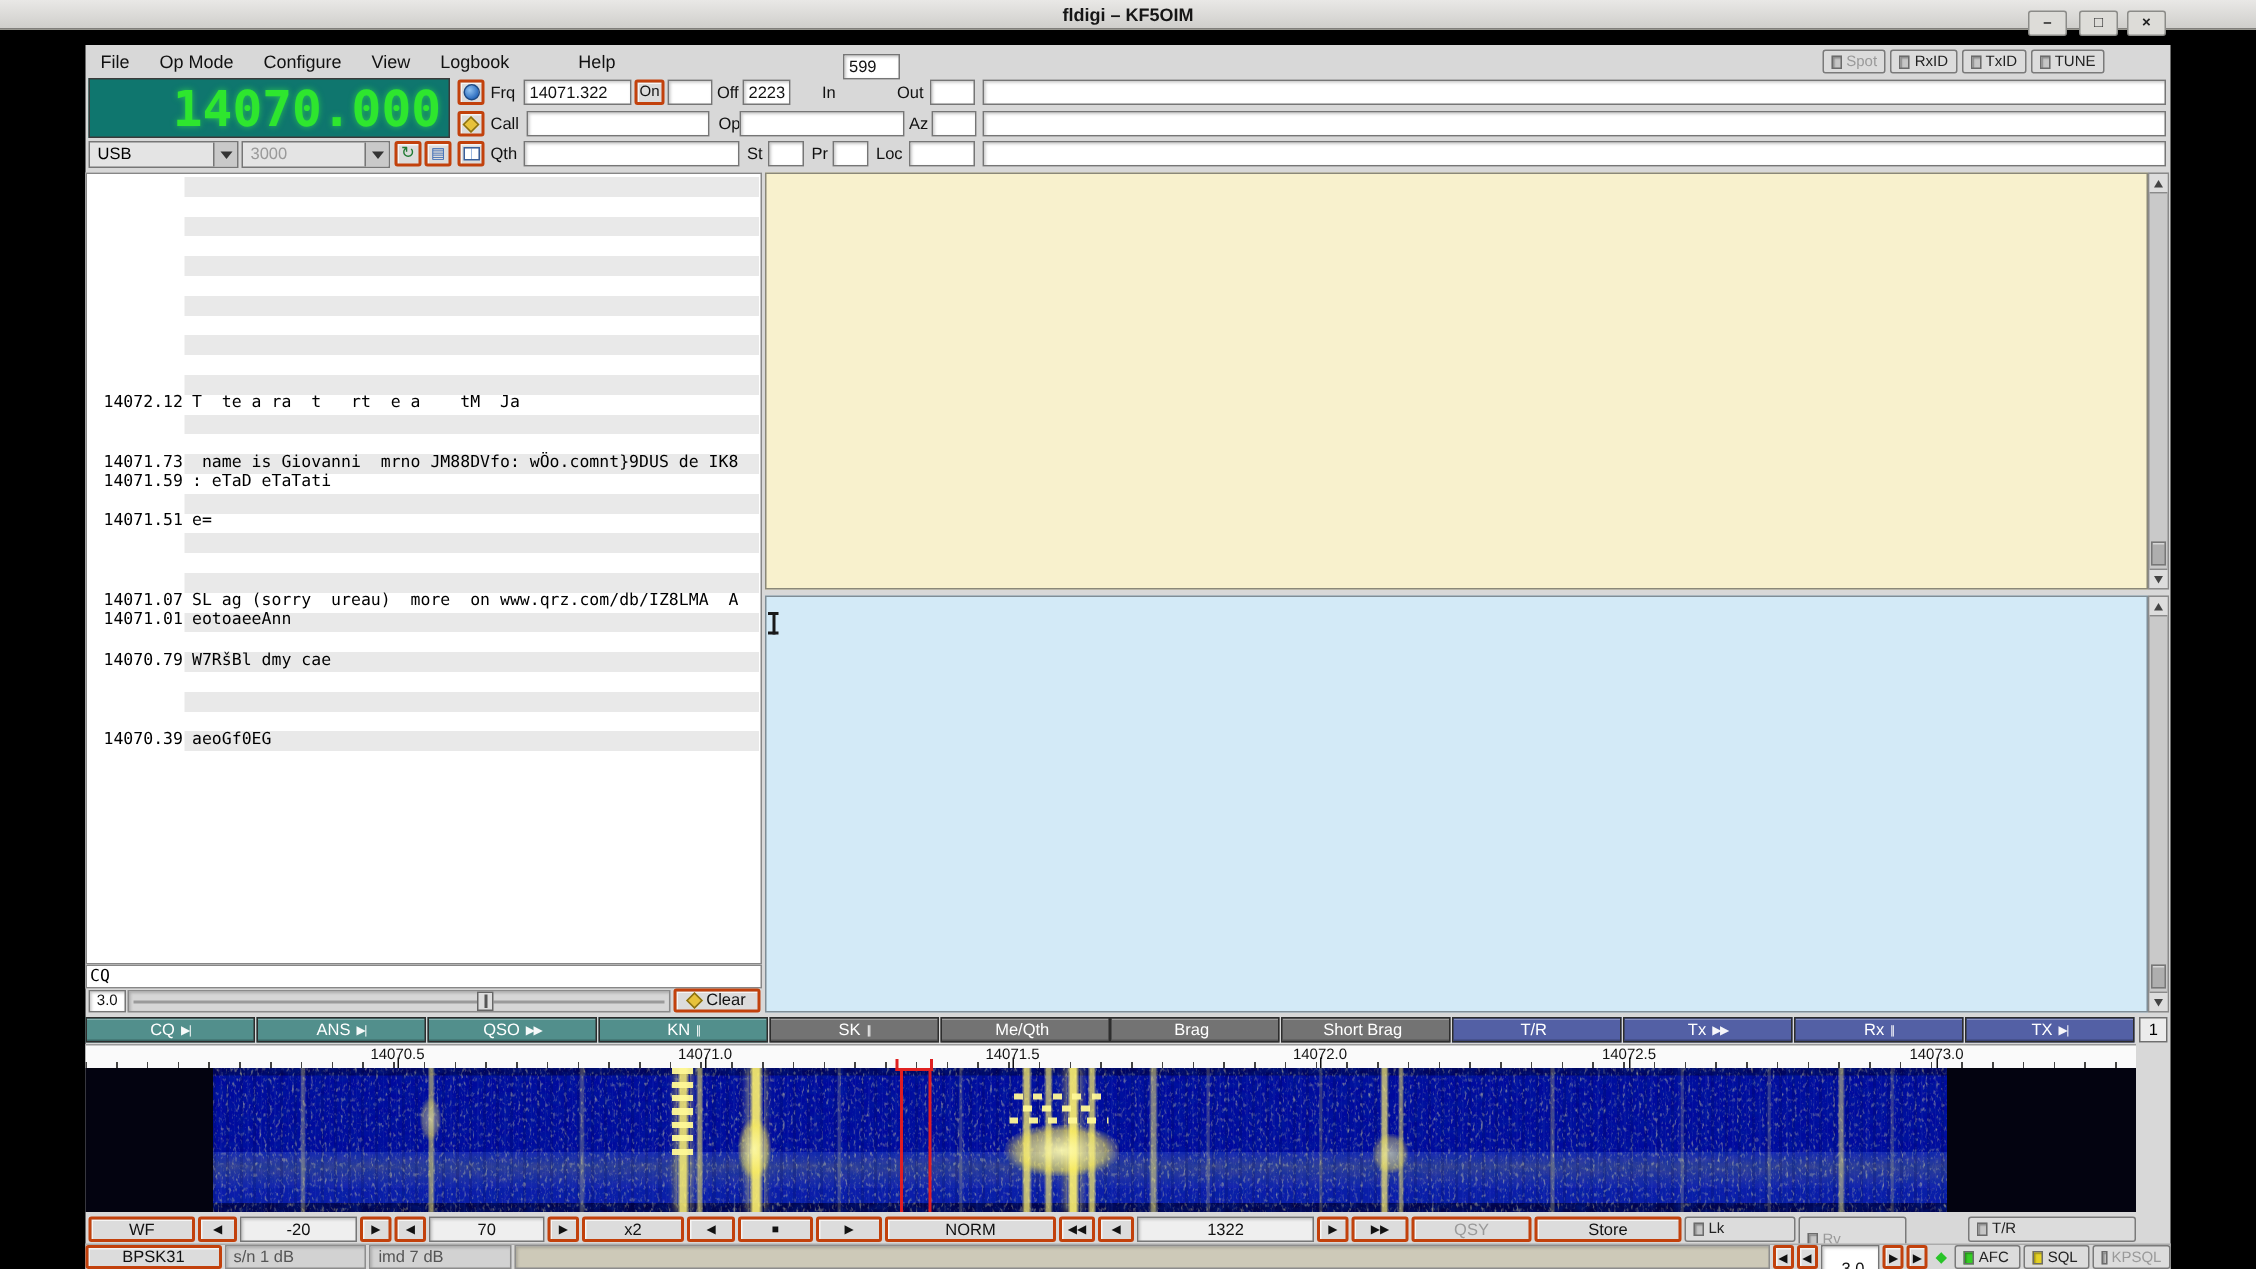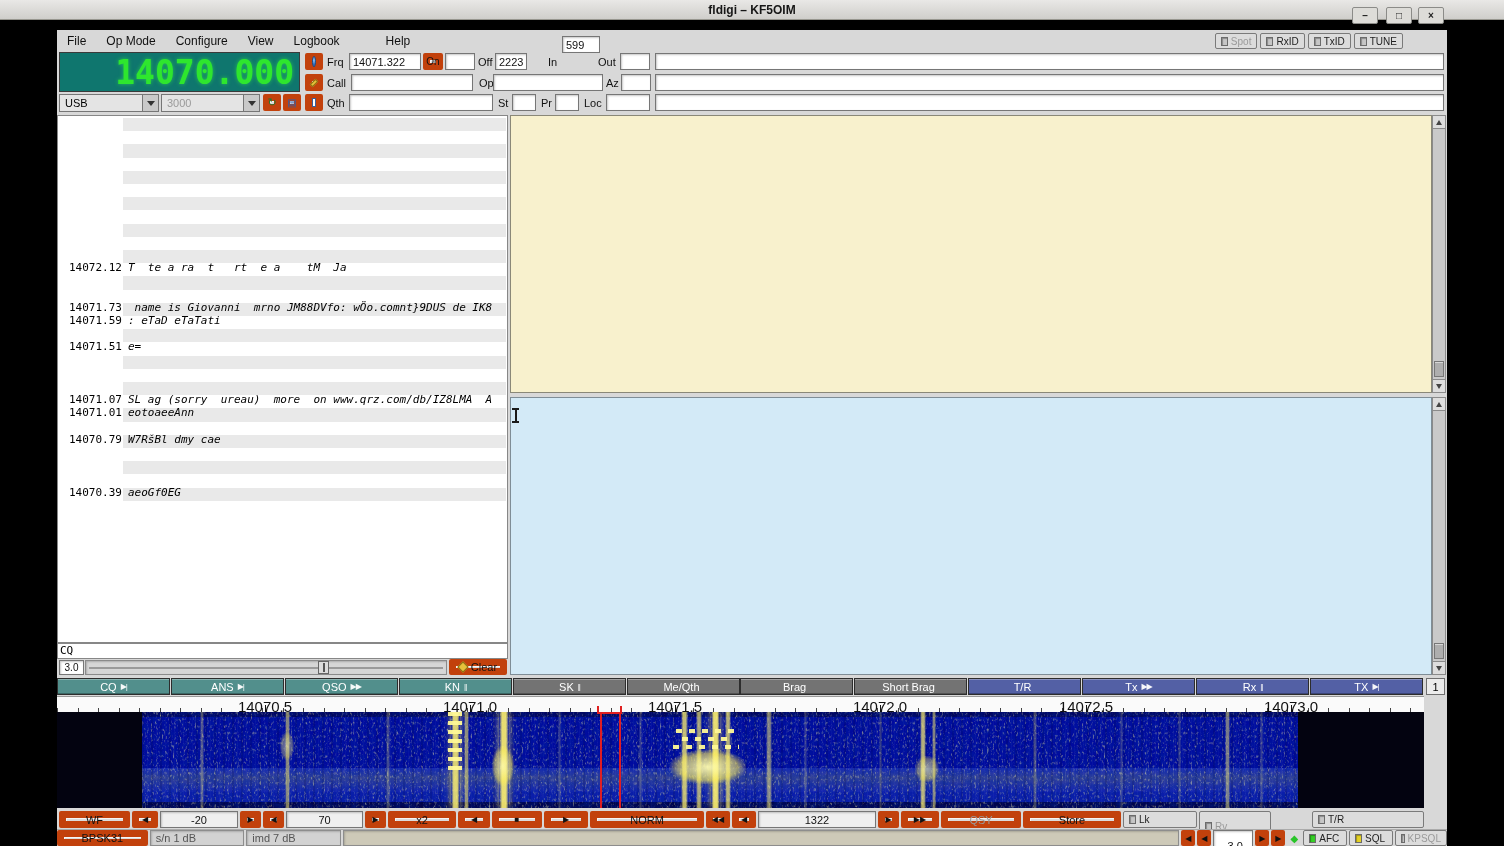--- a/index.html
+++ b/index.html
@@ -26,40 +26,40 @@
   .dis { color:#9a9a9a !important; }
 
   
   #lcd { position:absolute; left:2px; top:22px; width:241px; height:40px; background:#0f766e; border:1px solid #3a3a3a;
     display:flex; align-items:center; justify-content:flex-end; padding-right:5px;
     font-family:"DejaVu Sans Mono",monospace; font-size:33px; font-weight:bold; color:#2ee62e;
     text-shadow:0 0 4px rgba(60,255,60,.55); }
   .flabel { position:absolute; font-size:11px; color:#111; height:17px; display:flex; align-items:center; }
   .inp { position:absolute; background:#fff; border:1px solid #767676; box-shadow:inset 1px 1px 2px rgba(0,0,0,.22);
     font-size:11px; padding:0 3px; height:17px; display:flex; align-items:center; color:#111; }
-  .btn { background:#dcdcdc; border:7px solid #c2410c; border-radius:2px; box-shadow:inset 1px 1px 0 rgba(255,255,255,.7);
+  .btn { background:#dcdcdc; border:2px solid #c2410c; border-radius:2px; box-shadow:inset 1px 1px 0 rgba(255,255,255,.7);
     font-size:11px; display:flex; align-items:center; justify-content:center; color:#111; cursor:default; }
   .iconbtn { position:absolute; width:18px; height:17px; }
   .choice { position:absolute; height:18px; background:#e4e4e4; border:1px solid #767676; display:flex; align-items:stretch; font-size:11px; }
   .choice .ct { flex:1; display:flex; align-items:center; padding:0 5px; }
   .choice .ca { width:16px; background:#c9c9c9; border-left:1px solid #767676; display:flex; align-items:center; justify-content:center; }
   .tri-down { width:0; height:0; border-left:4px solid transparent; border-right:4px solid transparent; border-top:5px solid #333; }
   .globe { width:11px; height:11px; border-radius:50%; background:radial-gradient(circle at 35% 35%, #8fc1f0, #2f6fc0 70%); border:1px solid #1d4a85; }
   .tag { width:8px; height:8px; background:#e7c23a; border:1px solid #8a7014; transform:rotate(45deg); }
   .book { width:11px; height:9px; background:linear-gradient(90deg,#fff 46%, #9db9e0 46%, #9db9e0 54%, #fff 54%); border:1px solid #3a5f9a; }
   .gl-refresh { color:#1f7a32; font-size:11px; line-height:11px; }
   .gl-grid { color:#2b5fb0; font-size:10px; line-height:10px; }
 
   
   #browser { position:absolute; left:0; top:85px; width:451px; height:528px; background:#fff; border:1px solid #878787; }
   #stripes { position:absolute; left:65px; right:1px; top:2px; height:383px;
     background:repeating-linear-gradient(180deg,#e9e9e9 0 13.2px,#ffffff 13.2px 26.4px); }
   .brow { position:absolute; left:1px; right:1px; height:13px; font-family:"DejaVu Sans Mono",monospace; font-size:11px; line-height:13px; white-space:pre; color:#000; }
   .brow .bf { position:absolute; left:10px; }
-  .brow .bt { position:absolute; left:69px;font-style:italic; }
+  .brow .bt { position:absolute; left:69px; }
 
   
   #rxpanel { position:absolute; left:453px; top:85px; width:922px; height:278px; background:#f8f1cd; border:1px solid #8a8878; }
   #txpanel { position:absolute; left:453px; top:367px; width:922px; height:278px; background:#d3eaf7; border:1px solid #7f8d96; }
   .sb { position:absolute; width:14px; background:#c9c9c9; border:1px solid #8a8a8a; }
   .sba { position:absolute; left:0; right:0; height:13px; background:#dddddd; display:flex; align-items:center; justify-content:center; }
   .sba.top { top:0; border-bottom:1px solid #8a8a8a; }
   .sba.bot { bottom:0; border-top:1px solid #8a8a8a; }
   .tri-up-s { width:0; height:0; border-left:3px solid transparent; border-right:3px solid transparent; border-bottom:5px solid #444; }
   .tri-down-s { width:0; height:0; border-left:3px solid transparent; border-right:3px solid transparent; border-top:5px solid #444; }
@@ -89,21 +89,21 @@
   .m-red  { background:#737373; }
   .m-blue { background:#5360a5; }
   #macroset { position:absolute; left:1369px; top:648px; width:19px; height:17px; background:#ececec; border:1px solid #6f6f6f;
     font-size:11px; display:flex; align-items:center; justify-content:center; }
 
   
   #scale { position:absolute; left:0; top:666px; width:1367px; height:16px; background:#fafafa; border-top:1px solid #999;
     background-image:repeating-linear-gradient(90deg,#444 0 1px,transparent 1px 20.5px);
     background-size:100% 4px; background-position:0 100%; background-repeat:no-repeat; }
   .tickmaj { position:absolute; bottom:0; width:1px; height:7px; background:#111; }
-  .ticklab { position:absolute; top:1px; transform:translateX(-50%); font-size:15px; color:#111; }
+  .ticklab { position:absolute; top:1px; transform:translateX(-50%); font-size:10px; color:#111; }
   #wfcursor { position:absolute; left:540px; top:676px; width:25px; height:8px;
     border-left:2px solid #e02020; border-right:2px solid #e02020; border-bottom:2px solid #e02020; z-index:5; }
 
   
   #waterfall { position:absolute; left:0; top:682px; width:1367px; height:96px; background:#030310; overflow:hidden; }
   #wfsig { position:absolute; left:85px; top:0; width:1156px; height:96px; background:#000a9e; overflow:hidden; }
   .wfband { position:absolute; left:0; right:0; }
   .wf-noise { position:absolute; left:0; top:0; }
   .sk { position:absolute; top:0; height:96px;
     background:linear-gradient(90deg,transparent,rgba(255,242,110,var(--a)) 30%,rgba(255,242,110,var(--a)) 70%,transparent); }

